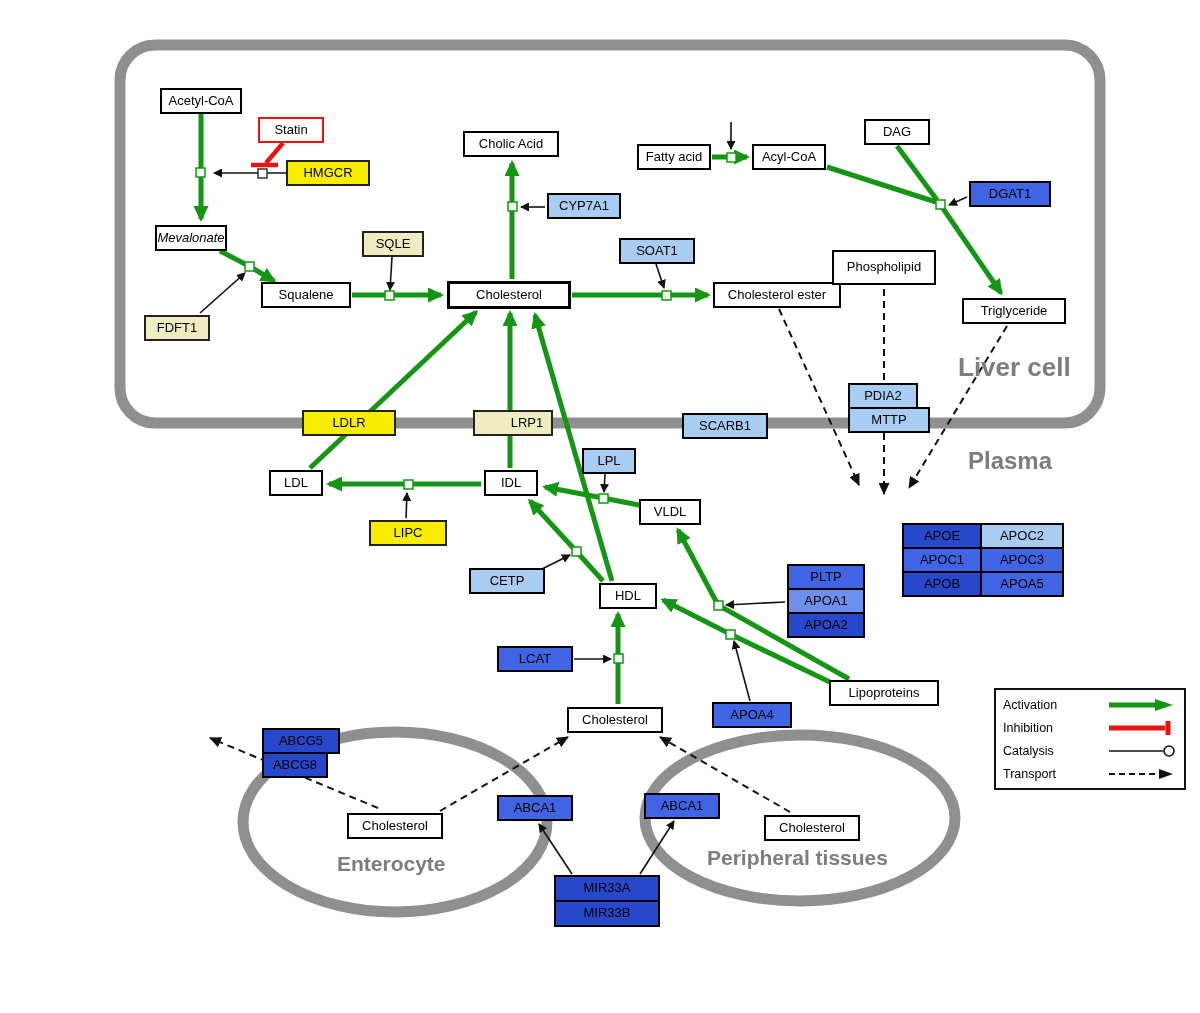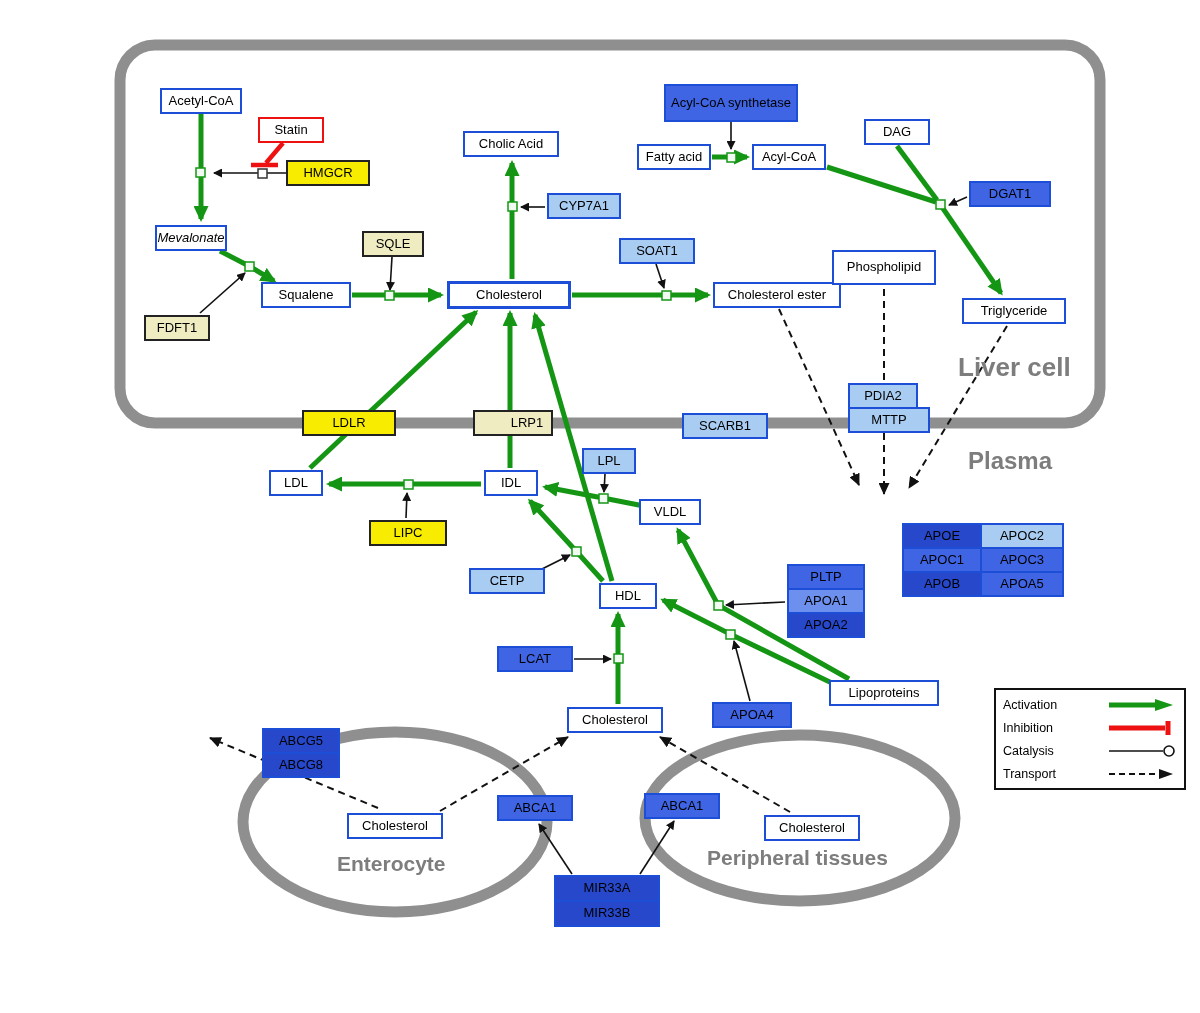--- a/index.html
+++ b/index.html
@@ -1,20 +1,20 @@
 <!DOCTYPE html>
 <html><head>
 <meta charset="utf-8">
 <style>
   html,body{margin:0;padding:0;background:#ffffff;}
   .canvas{position:relative;width:1200px;height:1013px;background:#fff;
           font-family:"Liberation Sans",sans-serif;overflow:hidden;}
   svg.edges{position:absolute;left:0;top:0;z-index:1;}
   .node{position:absolute;z-index:3;display:flex;align-items:center;justify-content:center;
-        box-sizing:border-box;border:2px solid #1d4ed8;background:#fff;color:#000;
+        box-sizing:border-box;border:2px solid #000000;background:#fff;color:#000;
         font-size:13px;line-height:1.12;text-align:center;}
   .thick{border-width:3px;}
   .redb{border-color:#ee1111;border-width:2.5px;}
   .yellow{background:#f8ec00;border-color:#222;}
   .paleyellow{background:#f0ecc2;border-color:#222;}
   .lblue{background:#a9cdf2;}
   .mblue{background:#6d8fee;}
   .sblue{background:#4065e4;}
   .dblue{background:#2848cc;}
   .comp-label{position:absolute;z-index:2;font-weight:bold;color:#7d7d7d;}
@@ -129,21 +129,20 @@
   <div class="node yellow" style="left:286px;top:160px;width:84px;height:26px;">HMGCR</div>
   <div class="node" style="left:155px;top:225px;width:72px;height:26px;font-style:italic;">Mevalonate</div>
   <div class="node paleyellow" style="left:362px;top:231px;width:62px;height:26px;">SQLE</div>
   <div class="node paleyellow" style="left:144px;top:315px;width:66px;height:26px;">FDFT1</div>
   <div class="node" style="left:261px;top:282px;width:90px;height:26px;">Squalene</div>
   <div class="node" style="left:463px;top:131px;width:96px;height:26px;">Cholic Acid</div>
   <div class="node lblue" style="left:547px;top:193px;width:74px;height:26px;">CYP7A1</div>
   <div class="node thick" style="left:447px;top:281px;width:124px;height:28px;">Cholesterol</div>
   <div class="node lblue" style="left:619px;top:238px;width:76px;height:26px;">SOAT1</div>
   <div class="node" style="left:713px;top:282px;width:128px;height:26px;">Cholesterol ester</div>
-  <div class="node sblue" style="left:664px;top:84px;width:134px;height:38px;">Acyl-CoA synthetase</div>
   <div class="node" style="left:637px;top:144px;width:74px;height:26px;">Fatty acid</div>
   <div class="node" style="left:752px;top:144px;width:74px;height:26px;">Acyl-CoA</div>
   <div class="node" style="left:864px;top:119px;width:66px;height:26px;">DAG</div>
   <div class="node sblue" style="left:969px;top:181px;width:82px;height:26px;">DGAT1</div>
   <div class="node" style="left:832px;top:250px;width:104px;height:35px;">Phospholipid</div>
   <div class="node" style="left:962px;top:298px;width:104px;height:26px;">Triglyceride</div>
   <div class="node lblue" style="left:848px;top:383px;width:70px;height:26px;">PDIA2</div>
   <div class="node lblue" style="left:848px;top:407px;width:82px;height:26px;">MTTP</div>
 
   <div class="node yellow" style="left:302px;top:410px;width:94px;height:26px;">LDLR</div>
@@ -165,21 +164,21 @@
   <div class="node" style="left:829px;top:680px;width:110px;height:26px;">Lipoproteins</div>
   <div class="node dblue" style="left:902px;top:523px;width:80px;height:26px;">APOE</div>
   <div class="node lblue" style="left:980px;top:523px;width:84px;height:26px;">APOC2</div>
   <div class="node sblue" style="left:902px;top:547px;width:80px;height:26px;">APOC1</div>
   <div class="node sblue" style="left:980px;top:547px;width:84px;height:26px;">APOC3</div>
   <div class="node dblue" style="left:902px;top:571px;width:80px;height:26px;">APOB</div>
   <div class="node sblue" style="left:980px;top:571px;width:84px;height:26px;">APOA5</div>
   <div class="node" style="left:567px;top:707px;width:96px;height:26px;">Cholesterol</div>
 
   <div class="node dblue" style="left:262px;top:728px;width:78px;height:26px;">ABCG5</div>
-  <div class="node dblue" style="left:262px;top:752px;width:78px;height:26px;">ABCG8</div>
+  <div class="node dblue" style="left:262px;top:752px;width:66px;height:26px;">ABCG8</div>
   <div class="node" style="left:347px;top:813px;width:96px;height:26px;">Cholesterol</div>
   <div class="node sblue" style="left:497px;top:795px;width:76px;height:26px;">ABCA1</div>
   <div class="node sblue" style="left:644px;top:793px;width:76px;height:26px;">ABCA1</div>
   <div class="node" style="left:764px;top:815px;width:96px;height:26px;">Cholesterol</div>
   <div class="node dblue" style="left:554px;top:875px;width:106px;height:27px;">MIR33A</div>
   <div class="node dblue" style="left:554px;top:900px;width:106px;height:27px;">MIR33B</div>
 
   <div class="legend">
     <div class="legend-row">
       <span class="legend-label">Activation</span>

